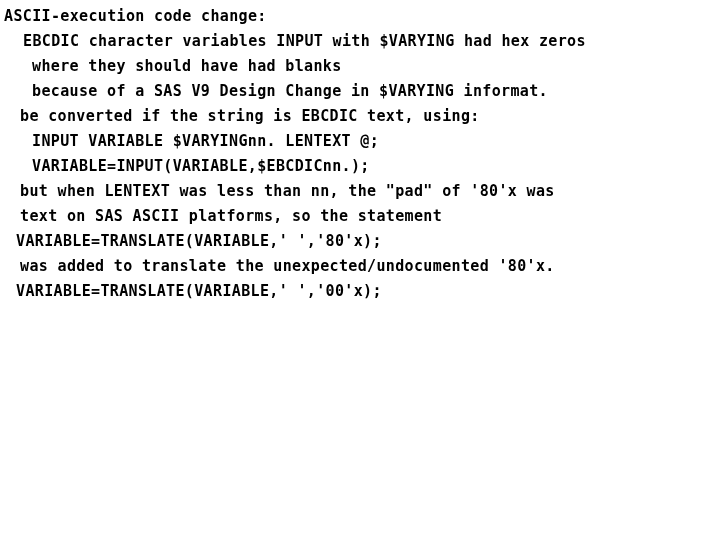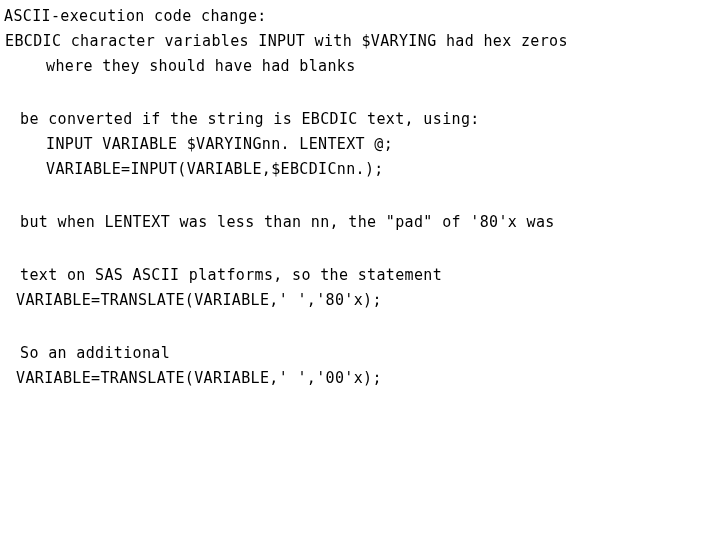--- a/index.html
+++ b/index.html
@@ -24,43 +24,44 @@
   }
   .text-block {
     margin: 0;
     padding: 0;
   }
   .line {
     display: block;
     height: 25px;
     line-height: 25px;
     font-size: 15px;
-    font-weight: normal;
+    font-weight: bold;
     color: #000000;
     white-space: pre;
     letter-spacing: 0.35px;
     font-family: "DejaVu Sans Mono", "Liberation Mono", monospace;
   }
   
   .ind-0 { padding-left: 4px;  }
-  .ind-1 { padding-left: 5px; }
-  .ind-2 { padding-left: 20px; margin-top: 28px; }
-  .ind-3 { padding-left: 46px; }
+  .ind-1 { padding-left: 23px; }
+  .ind-2 { padding-left: 20px; }
+  .ind-3 { padding-left: 32px; }
   .ind-4 { padding-left: 16px; }
 </style>
 </head>
 <body>
 
 <div id="slide" style="background: rgb(255, 255, 255);">
   <div class="text-block" id="text-block" style="color: rgb(0, 0, 0);">
       <span class="line ind-0">ASCII-execution code change:</span>
       <span class="line ind-1">EBCDIC character variables INPUT with $VARYING had hex zeros</span>
       <span class="line ind-3">where they should have had blanks</span>
+      <span class="line ind-3">because of a SAS V9 Design Change in $VARYING informat.</span>
       <span class="line ind-2">be converted if the string is EBCDIC text, using:</span>
       <span class="line ind-3">INPUT VARIABLE $VARYINGnn. LENTEXT @;</span>
       <span class="line ind-3">VARIABLE=INPUT(VARIABLE,$EBCDICnn.);</span>
       <span class="line ind-2">but when LENTEXT was less than nn, the "pad" of '80'x was</span>
       <span class="line ind-2">text on SAS ASCII platforms, so the statement</span>
       <span class="line ind-4">VARIABLE=TRANSLATE(VARIABLE,' ','80'x);</span>
-      <span class="line ind-2">So an additional</span>
+      <span class="line ind-2">was added to translate the unexpected/undocumented '80'x.</span>
       <span class="line ind-4">VARIABLE=TRANSLATE(VARIABLE,' ','00'x);</span>
     </div>
 </div>
 
 </body></html>

